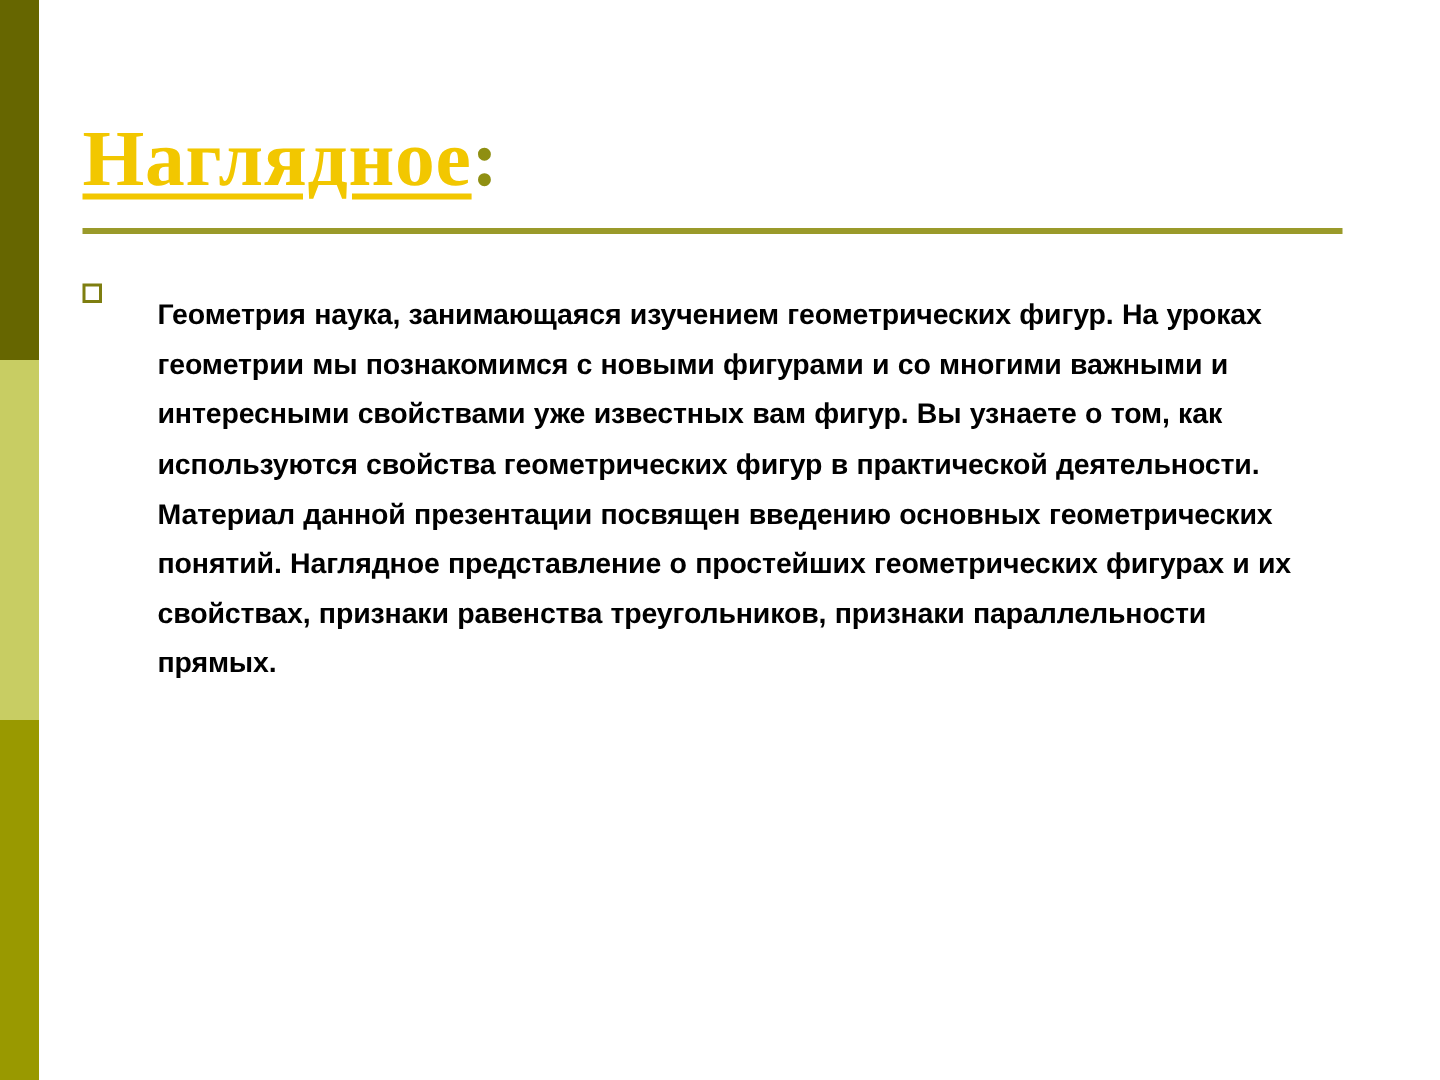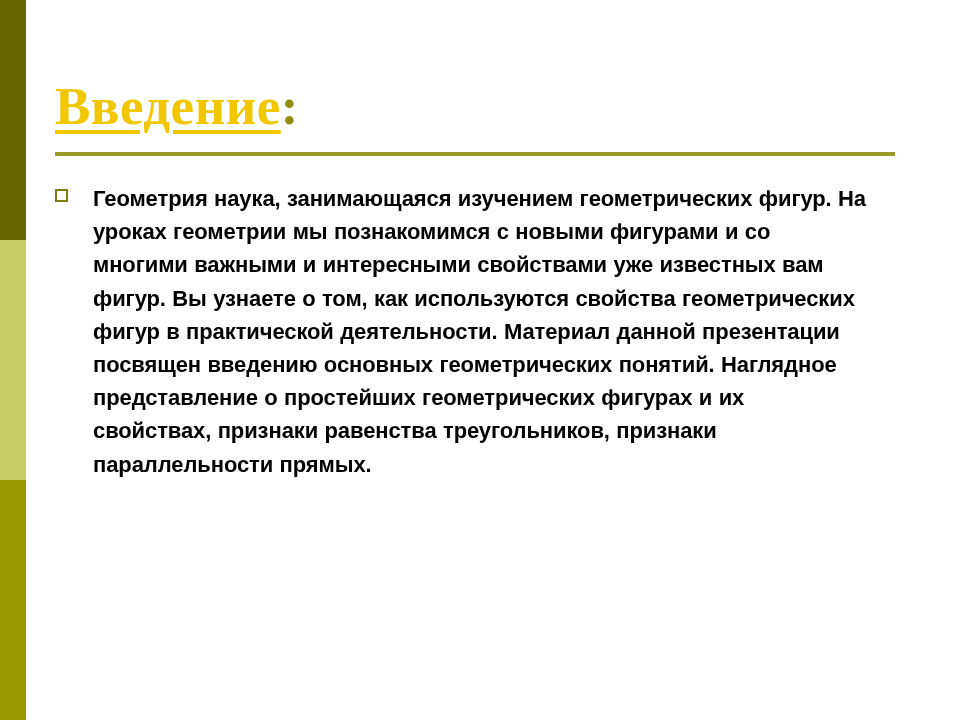--- a/index.html
+++ b/index.html
@@ -90,45 +90,45 @@
     width: 13px;
     height: 13px;
     margin-top: 11px;
     margin-right: 21px;
     border: 2px solid #7e7e10;
     background: transparent;
     box-sizing: border-box;
   }
   .bullet-text {
     flex: 1 1 auto;
-    margin: 4px;
+    margin: 16px;
     color: #000000;
     font-family: "Liberation Sans", sans-serif;
-    font-size: 22px;
+    font-size: 19px;
     font-weight: 700;
     line-height: 33.2px;
     text-align: left;
     letter-spacing: -0.1px;
     word-spacing: 0.4px;
     max-width: 775px;
   }
 </style>
 </head>
 <body>
 
 <div class="slide" style="background: rgb(255, 255, 255);">
 
   <div class="sidebar">
     <div class="band band-top" style="background: rgb(102, 102, 0);"></div>
     <div class="band band-middle" style="background: rgb(200, 205, 99);"></div>
     <div class="band band-bottom" style="background: rgb(153, 153, 0);"></div>
   </div>
 
   <div class="title-area">
-    <h1 class="slide-title"><span class="title-word" style="color: rgb(242, 199, 0); text-decoration-color: rgb(242, 199, 0);">Введение</span><span class="title-colon" style="color: rgb(143, 143, 18);">:</span></h1>
+    <h1 class="slide-title"><span class="title-word" style="color: rgb(242, 199, 0); text-decoration-color: rgb(242, 199, 0);">Наглядное</span><span class="title-colon" style="color: rgb(143, 143, 18);">:</span></h1>
   </div>
 
   <div class="title-rule" style="background: rgb(154, 154, 42);"></div>
 
   <div class="body-area">
     <div class="bullet-row">
       <span class="bullet-marker" style="border-color: rgb(126, 126, 16);"></span>
       <p class="bullet-text" style="color: rgb(0, 0, 0);">Геометрия наука, занимающаяся изучением геометрических фигур. На уроках геометрии мы познакомимся с новыми фигурами и со многими важными и интересными свойствами уже известных вам фигур. Вы узнаете о том, как используются свойства геометрических фигур в практической деятельности. Материал данной презентации посвящен введению основных геометрических понятий. Наглядное представление о простейших геометрических фигурах и их свойствах, признаки равенства треугольников, признаки параллельности прямых.</p>
     </div>
   </div>

